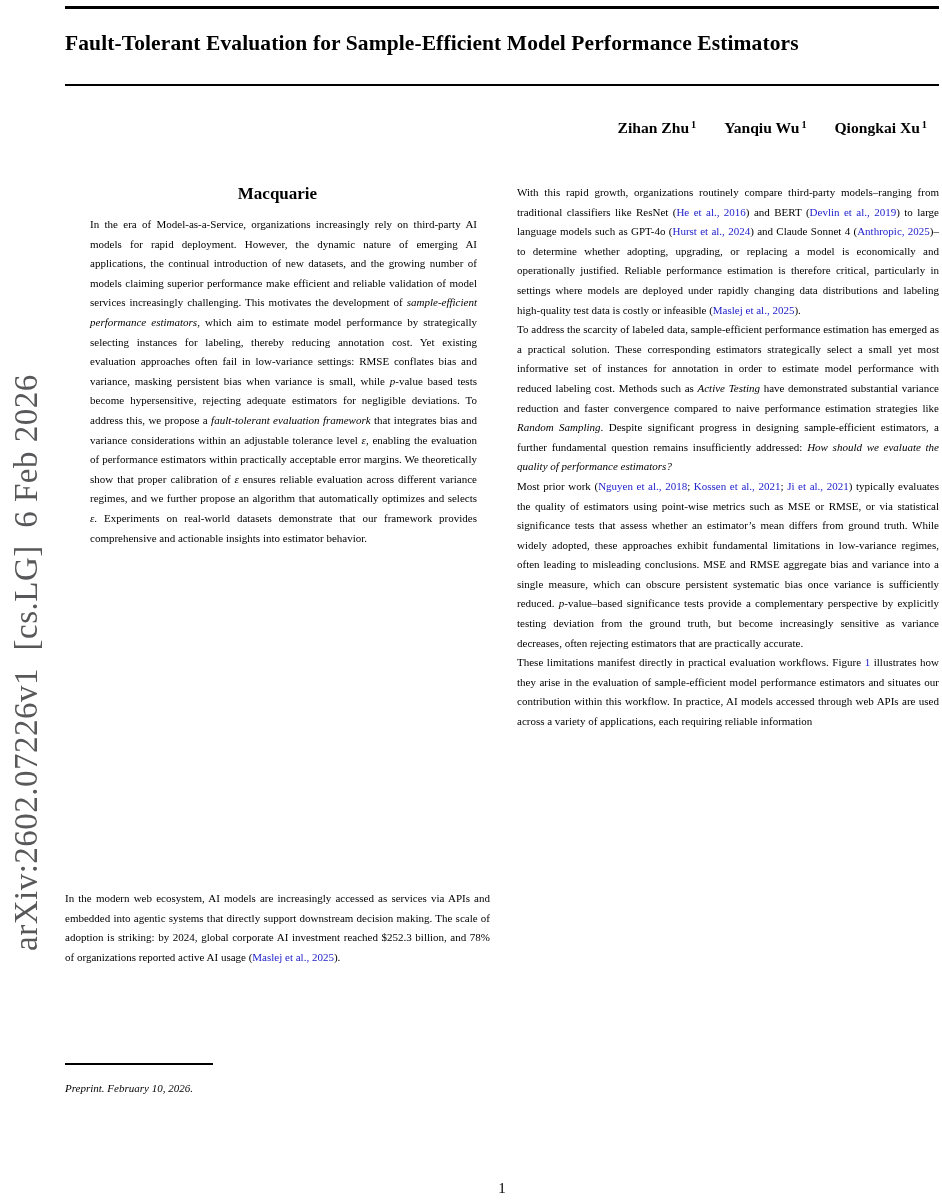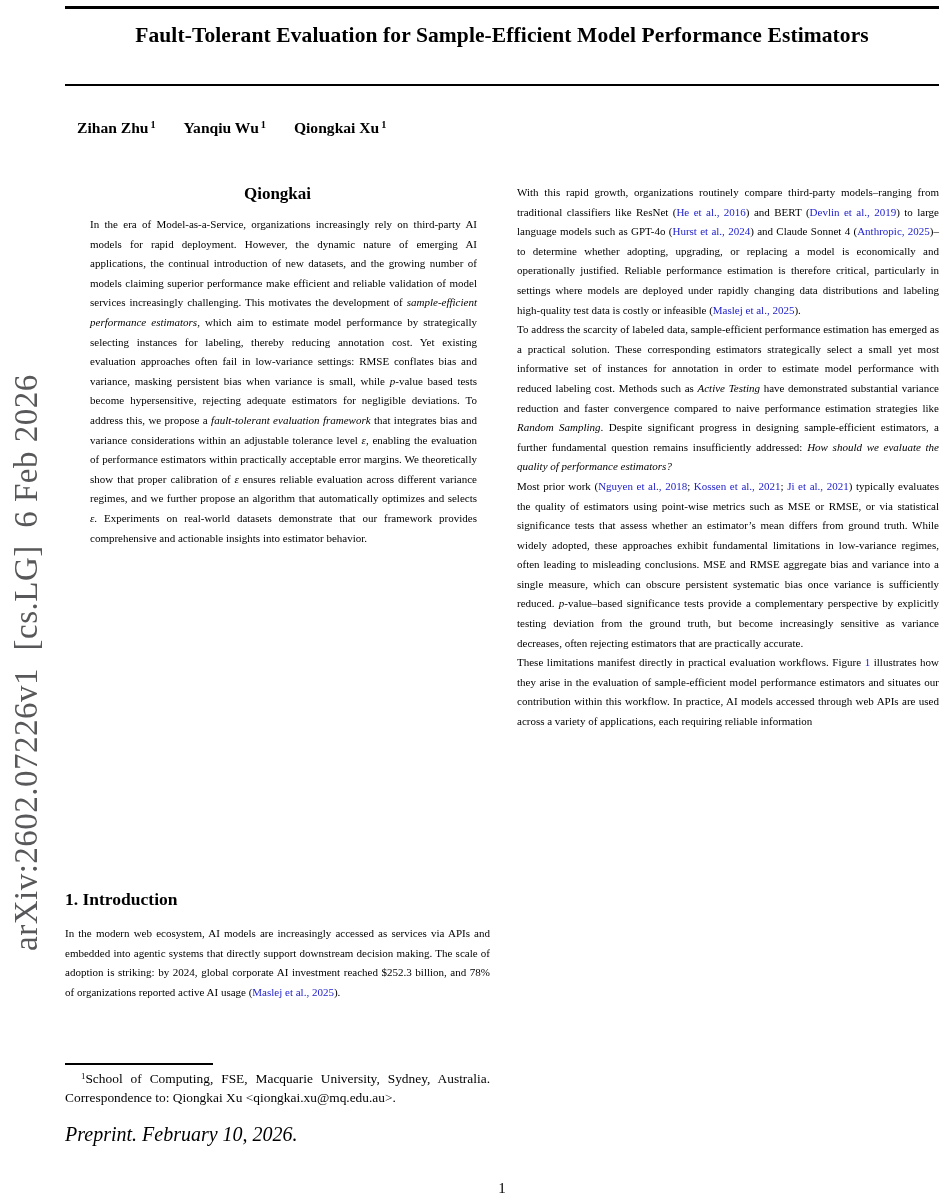--- a/index.html
+++ b/index.html
@@ -11,28 +11,28 @@
     color: #000;
     overflow: hidden;
   }
   .page { position: absolute; inset: 0; width: 942px; height: 1200px; background: #fff; }
 
   .rule { position: absolute; left: 65px; width: 874px; background: #000; }
   .rule-top { top: 6px; height: 3px; }
   .rule-mid { top: 84px; height: 1.6px; }
 
   .title {
-    position: absolute; top: 23px; left: 65px; width: 874px;
-    text-align: center; font-size: 21.5px; font-weight: bold;
+    position: absolute; top: 31px; left: 65px; width: 874px;
+    text-align: left; font-size: 21.5px; font-weight: bold;
     white-space: nowrap; letter-spacing: 0.1px;
   }
 
   .authors {
     position: absolute; top: 119px; left: 65px; width: 874px;
-    text-align: left; font-size: 15.6px; font-weight: bold;
+    text-align: right; font-size: 15.6px; font-weight: bold;
   }
   .author { margin: 0 12px; white-space: nowrap; }
   .author-sup, .seg-sup {
     font-size: 66%; position: relative; top: -0.45em; margin-left: 2px;
   }
 
   .body-text { font-size: 11px; line-height: 19.6px; text-align: justify; }
 
   .abstract-block { position: absolute; left: 65px; top: 184px; width: 425px; }
   .abstract-heading { text-align: center; font-size: 17px; font-weight: bold; margin-bottom: 11px; }
@@ -43,21 +43,21 @@
 
   .col-right { position: absolute; left: 517px; top: 183px; width: 422px; }
   .col-right p + p { }
 
   .seg-i { font-style: italic; }
   .seg-l { color: var(--link, #2222cc); }
 
   .footnote-block { position: absolute; left: 65px; top: 1063px; width: 425px; }
   .footnote-rule { width: 148px; height: 1.6px; background: #000; margin-bottom: 5px; }
   .footnote-text { font-size: 13.4px; line-height: 17.4px; text-align: justify; text-indent: 14px; }
-  .preprint { font-style: italic; font-size: 20px; margin-top: 17px; }
+  .preprint { font-style: italic; font-size: 11px; margin-top: 17px; }
 
   .page-number {
     position: absolute; top: 1180px; left: 65px; width: 874px;
     text-align: center; font-size: 15px;
   }
 
   .arxiv-banner {
     position: absolute; top: 951px; left: 8px;
     transform: rotate(-90deg); transform-origin: 0 0;
     white-space: pre; font-size: 33px; letter-spacing: 0.5px;
@@ -77,37 +77,35 @@
 
   <div class="rule rule-mid"></div>
 
   <div class="authors">
     <span class="author"><span>Zihan Zhu</span><span class="author-sup">1</span></span>
     <span class="author"><span>Yanqiu Wu</span><span class="author-sup">1</span></span>
     <span class="author"><span>Qiongkai Xu</span><span class="author-sup">1</span></span>
   </div>
 
   <div class="abstract-block">
-    <div class="abstract-heading">Qiongkai</div>
+    <div class="abstract-heading">Macquarie</div>
     <p class="body-text abstract-body"><span>In the era of Model-as-a-Service, organizations increasingly rely on third-party AI models for rapid deployment. However, the dynamic nature of emerging AI applications, the continual introduction of new datasets, and the growing number of models claiming superior performance make efficient and reliable validation of model services increasingly challenging. This motivates the development of </span><span class="seg-i">sample-efficient performance estimators</span><span>, which aim to estimate model performance by strategically selecting instances for labeling, thereby reducing annotation cost. Yet existing evaluation approaches often fail in low-variance settings: RMSE conflates bias and variance, masking persistent bias when variance is small, while </span><span class="seg-i">p</span><span>-value based tests become hypersensitive, rejecting adequate estimators for negligible deviations. To address this, we propose a </span><span class="seg-i">fault-tolerant evaluation framework</span><span> that integrates bias and variance considerations within an adjustable tolerance level </span><span class="seg-i">ε</span><span>, enabling the evaluation of performance estimators within practically acceptable error margins. We theoretically show that proper calibration of </span><span class="seg-i">ε</span><span> ensures reliable evaluation across different variance regimes, and we further propose an algorithm that automatically optimizes and selects </span><span class="seg-i">ε</span><span>. Experiments on real-world datasets demonstrate that our framework provides comprehensive and actionable insights into estimator behavior.</span></p>
   </div>
 
   <div class="intro-block">
-    <h2 class="section-heading">1. Introduction</h2>
     <p class="body-text"><span>In the modern web ecosystem, AI models are increasingly accessed as services via APIs and embedded into agentic systems that directly support downstream decision making. The scale of adoption is striking: by 2024, global corporate AI investment reached $252.3 billion, and 78% of organizations reported active AI usage (</span><span class="seg-l">Maslej et al., 2025</span><span>).</span></p>
   </div>
 
   <div class="col-right">
     <p class="body-text"><span>With this rapid growth, organizations routinely compare third-party models–ranging from traditional classifiers like ResNet (</span><span class="seg-l">He et al., 2016</span><span>) and BERT (</span><span class="seg-l">Devlin et al., 2019</span><span>) to large language models such as GPT-4o (</span><span class="seg-l">Hurst et al., 2024</span><span>) and Claude Sonnet 4 (</span><span class="seg-l">Anthropic, 2025</span><span>)–to determine whether adopting, upgrading, or replacing a model is economically and operationally justified. Reliable performance estimation is therefore critical, particularly in settings where models are deployed under rapidly changing data distributions and labeling high-quality test data is costly or infeasible (</span><span class="seg-l">Maslej et al., 2025</span><span>).</span></p>
     <p class="body-text"><span>To address the scarcity of labeled data, sample-efficient performance estimation has emerged as a practical solution. These corresponding estimators strategically select a small yet most informative set of instances for annotation in order to estimate model performance with reduced labeling cost. Methods such as </span><span class="seg-i">Active Testing</span><span> have demonstrated substantial variance reduction and faster convergence compared to naive performance estimation strategies like </span><span class="seg-i">Random Sampling</span><span>. Despite significant progress in designing sample-efficient estimators, a further fundamental question remains insufficiently addressed: </span><span class="seg-i">How should we evaluate the quality of performance estimators?</span></p>
     <p class="body-text"><span>Most prior work (</span><span class="seg-l">Nguyen et al., 2018</span><span>; </span><span class="seg-l">Kossen et al., 2021</span><span>; </span><span class="seg-l">Ji et al., 2021</span><span>) typically evaluates the quality of estimators using point-wise metrics such as MSE or RMSE, or via statistical significance tests that assess whether an estimator’s mean differs from ground truth. While widely adopted, these approaches exhibit fundamental limitations in low-variance regimes, often leading to misleading conclusions. MSE and RMSE aggregate bias and variance into a single measure, which can obscure persistent systematic bias once variance is sufficiently reduced. </span><span class="seg-i">p</span><span>-value–based significance tests provide a complementary perspective by explicitly testing deviation from the ground truth, but become increasingly sensitive as variance decreases, often rejecting estimators that are practically accurate.</span></p>
     <p class="body-text"><span>These limitations manifest directly in practical evaluation workflows. Figure </span><span class="seg-l">1</span><span> illustrates how they arise in the evaluation of sample-efficient model performance estimators and situates our contribution within this workflow. In practice, AI models accessed through web APIs are used across a variety of applications, each requiring reliable information</span></p>
   </div>
 
   <div class="footnote-block">
     <div class="footnote-rule"></div>
-    <div class="footnote-text"><span class="seg-sup">1</span><span>School of Computing, FSE, Macquarie University, Sydney, Australia.  Correspondence to: Qiongkai Xu &lt;qiongkai.xu@mq.edu.au&gt;.</span></div>
     <p class="preprint">Preprint. February 10, 2026.</p>
   </div>
 
   <div class="page-number">1</div>
 
 </div>
 
 </body></html>

